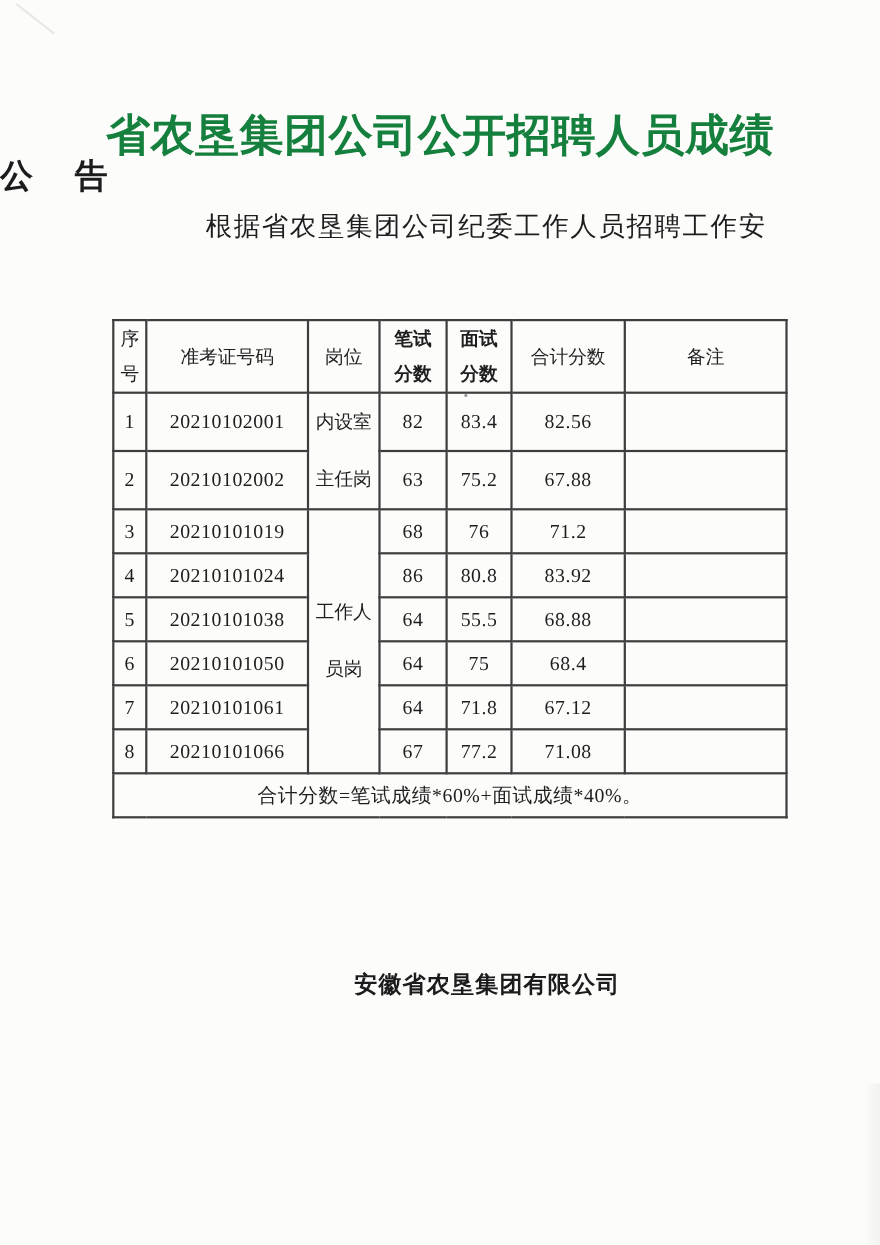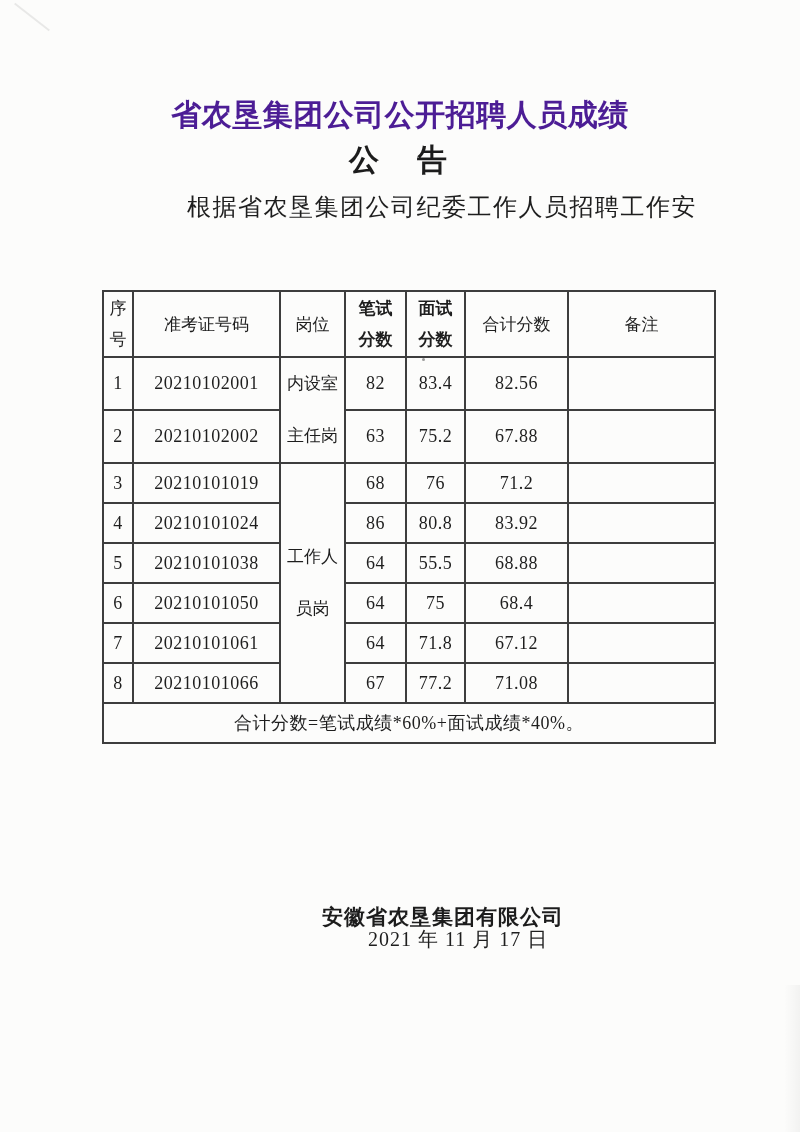--- a/index.html
+++ b/index.html
@@ -30,26 +30,25 @@
   }
   .scan-speck {
     position: absolute; top: 358px; left: 422px;
     width: 3px; height: 3px; border-radius: 50%;
     background: rgba(40,40,40,0.45);
   }
 
   .doc-title {
     position: absolute; top: 95px; left: 0; width: 100%;
     text-align: center;
-    font-size: 30px; font-weight: bold; letter-spacing: 0.5px;
-    color: #4c1d95;
+    font-size: 40px; font-weight: bold; letter-spacing: 0.5px;
+    color: #15803d;
   }
   .doc-subtitle {
     position: absolute; top: 140px; left: 0; width: 100%;
-    text-align: center;
     font-size: 30px; font-weight: bold; letter-spacing: 4px;
     color: #1c1c1c;
   }
   .doc-body {
     position: absolute; top: 187px; left: 118px; width: 578px;
     font-size: 24px; line-height: 41px; letter-spacing: 1.5px;
     color: #1e1e1e;
     margin-left: 19px;
   }
   .doc-body .indent { text-indent: 50px; }
@@ -71,21 +70,20 @@
   .pos-text { display: inline-block; width: 54px; font-size: 17px; line-height: 52px; letter-spacing: 0; }
   .footnote-cell {
     text-align: left; padding-left: 26px;
     font-size: 16px; letter-spacing: 0.5px; height: 40px;
   }
 
   .signature {
     position: absolute; top: 881px; left: 322px;
     font-size: 21px; font-weight: bold; letter-spacing: 1px;
     color: #1c1c1c;
-    margin-top: 22px;
   }
   .date-line {
     position: absolute; top: 926px; left: 368px;
     font-size: 20px; letter-spacing: 1px;
     color: #1e1e1e;
   }
 </style>
 </head>
 <body>
 
@@ -190,15 +188,14 @@
         <td>71.08</td>
         <td></td>
       </tr>
       <tr>
         <td colspan="7" class="footnote-cell">合计分数=笔试成绩*60%+面试成绩*40%。</td>
       </tr>
     </tbody>
   </table>
 
   <div class="signature">安徽省农垦集团有限公司</div>
-  <div class="date-line">2021 年 11 月 17 日</div>
 
 </div>
 
 </body></html>

